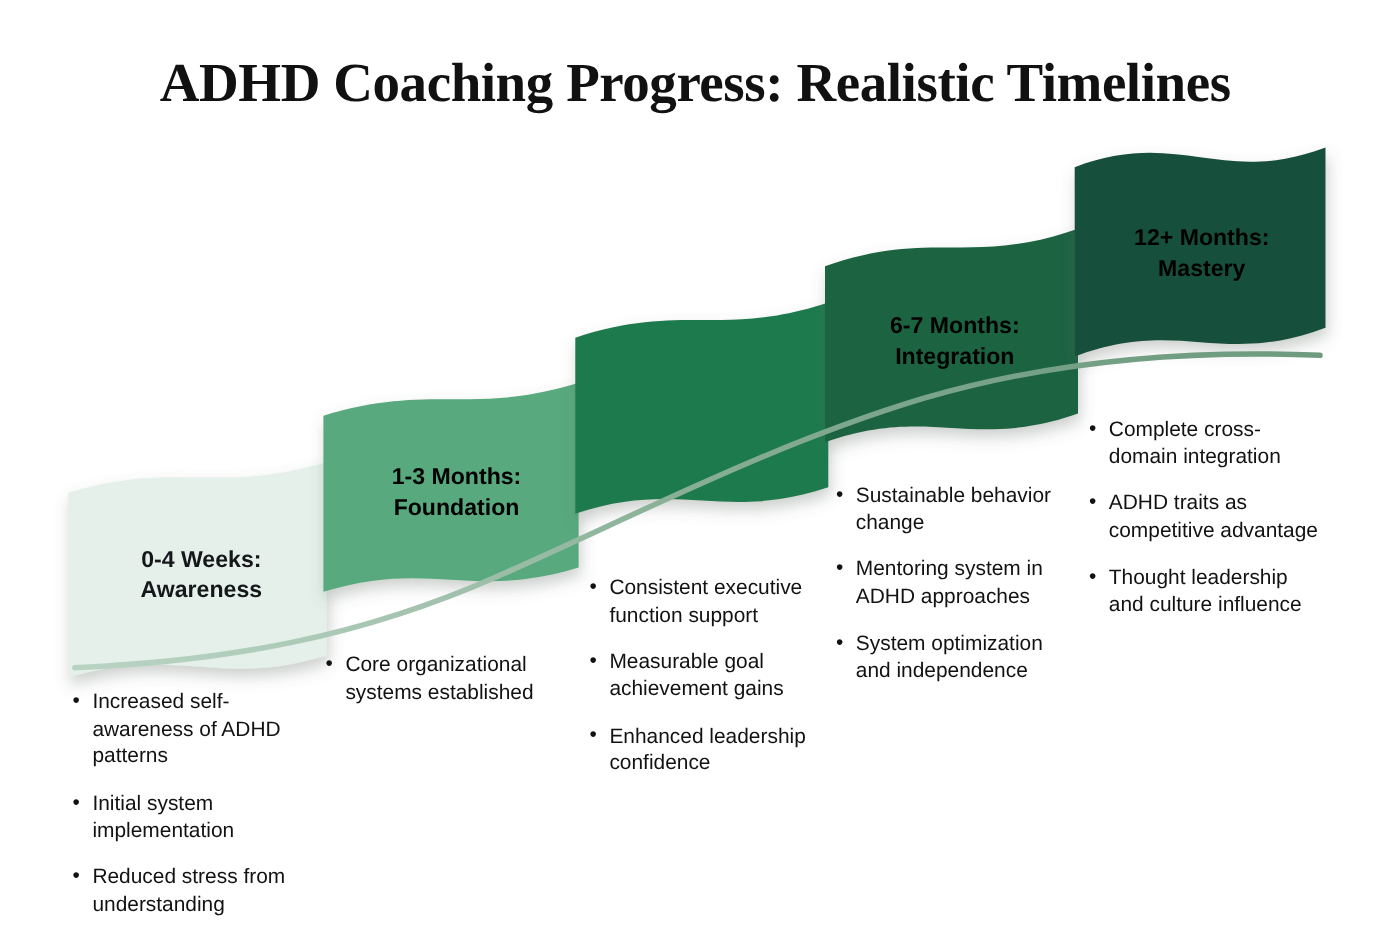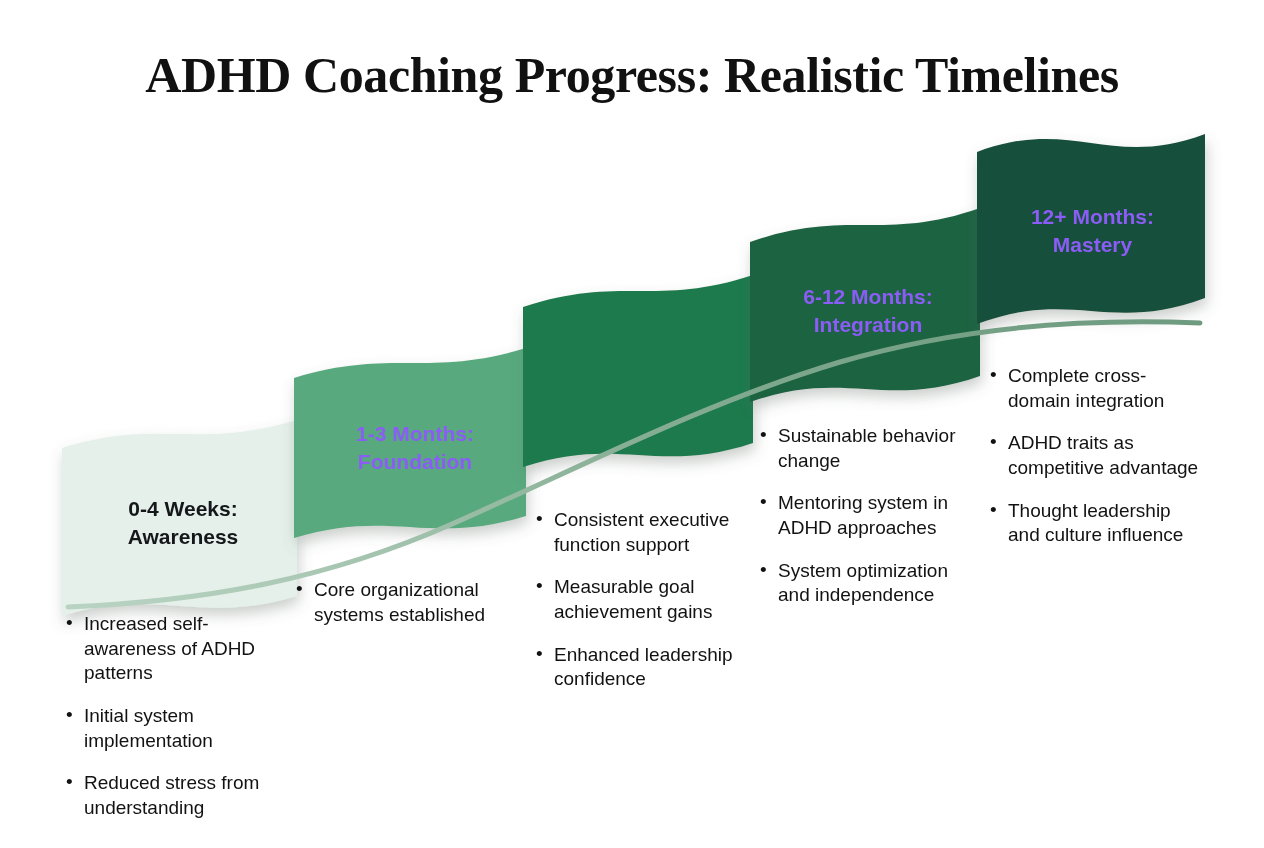--- a/index.html
+++ b/index.html
@@ -51,29 +51,30 @@
     position: absolute;
     text-align: center;
     font-family: "Liberation Sans", sans-serif;
     font-weight: bold;
     font-size: 21px;
     line-height: 1.32;
     white-space: pre-line;
     pointer-events: auto;
   }
   .stage-label.dark  { color: #15171a; }
-  .stage-label.light { color: #8b5cf6; }
+  .stage-label.light { color: #000000; }
 
   
   .bullets {
     position: absolute;
     font-family: "Liberation Sans", sans-serif;
     font-size: 19px;
     line-height: 1.30;
     color: #121212;
+    margin-top: 15px;
   }
   .bullets ul {
     list-style: none;
     margin: 0;
     padding: 0;
   }
   .bullets li {
     position: relative;
     padding-left: 20px;
     margin-bottom: 18px;
@@ -118,21 +119,21 @@
     <path id="progress-curve" fill="none" stroke="url(#curveGrad)" stroke-width="5" stroke-linecap="round" d="M 68 607
              C 210 601, 330 578, 452 524
              C 575 470, 700 404, 840 362
              C 960 327, 1080 318, 1200 323"></path>
   </svg>
 
   <div class="stage-label dark" style="left:78px;  top:495px; width:210px;">0-4 Weeks:
 Awareness</div>
   <div class="stage-label light" style="left:310px; top:420px; width:210px;">1-3 Months:
 Foundation</div>
-  <div class="stage-label light" style="left:758px; top:283px; width:220px;">6-12 Months:
+  <div class="stage-label light" style="left:758px; top:283px; width:220px;">6-7 Months:
 Integration</div>
   <div class="stage-label light" style="left:985px; top:203px; width:215px;">12+ Months:
 Mastery</div>
 
   <div class="bullets" style="left:64px;  top:612px; width:230px;">
     <ul>
       <li>Increased self-awareness of ADHD patterns</li>
       <li>Initial system implementation</li>
       <li>Reduced stress from understanding</li>
     </ul>

